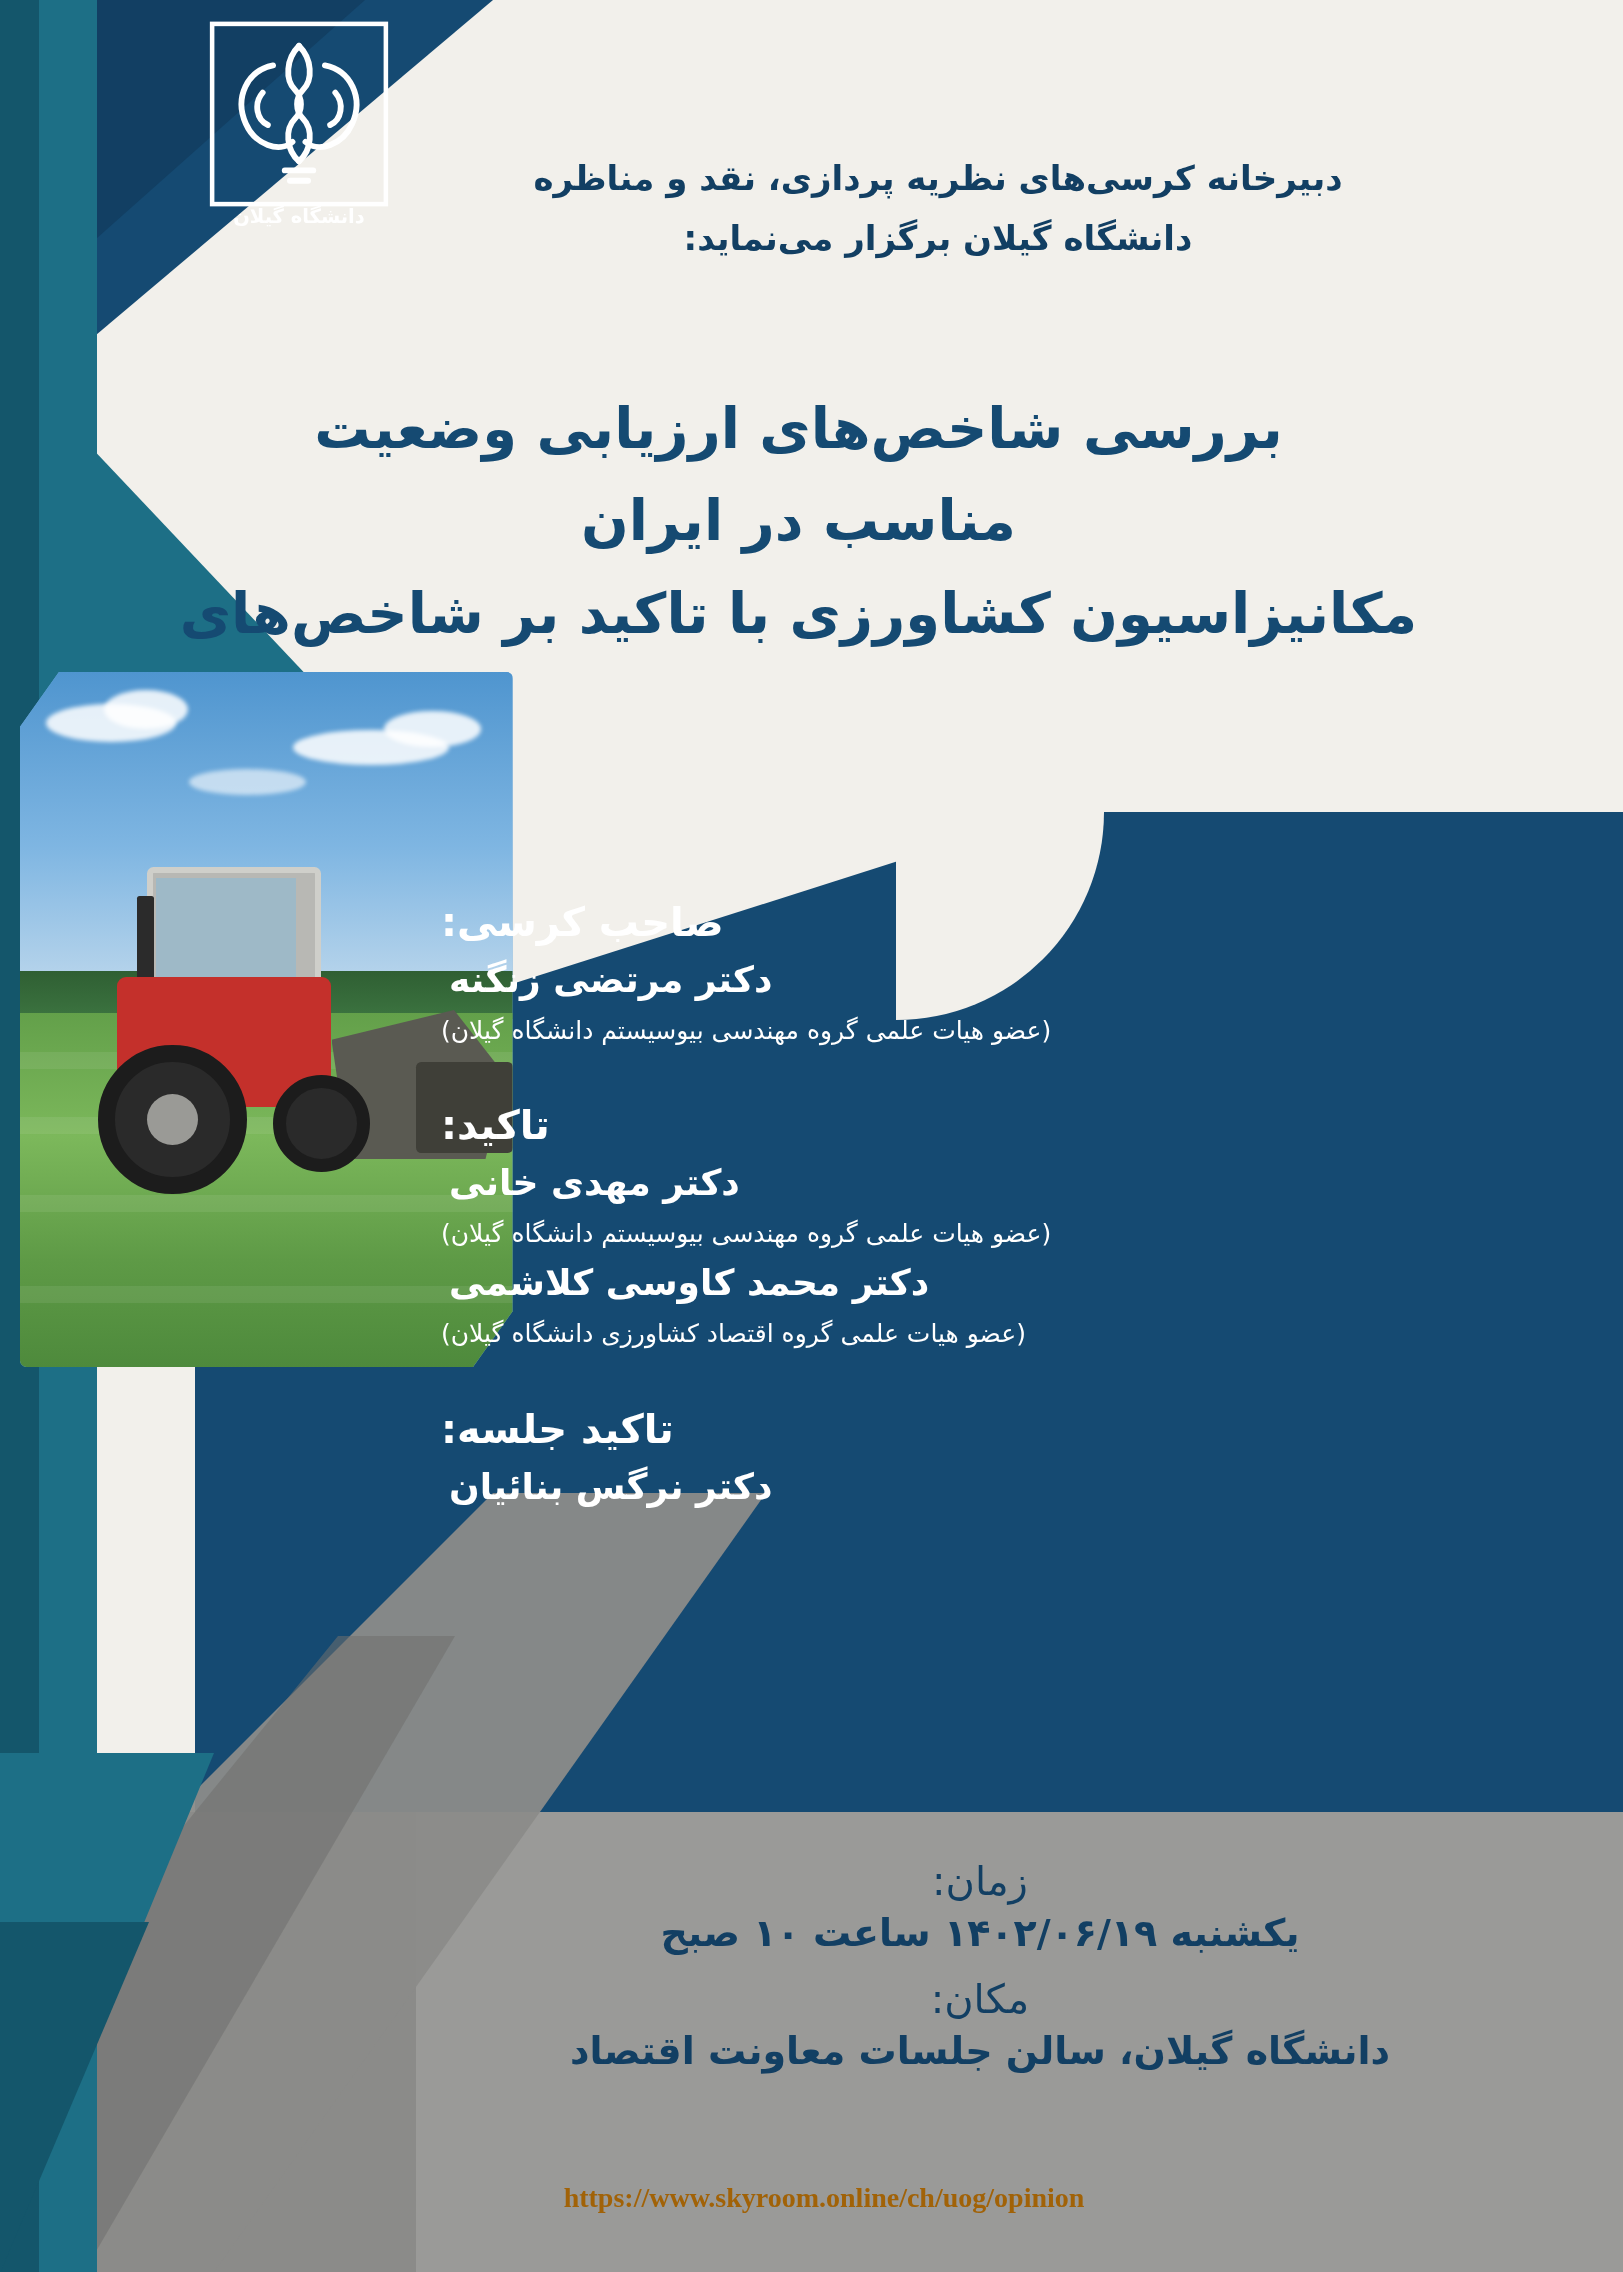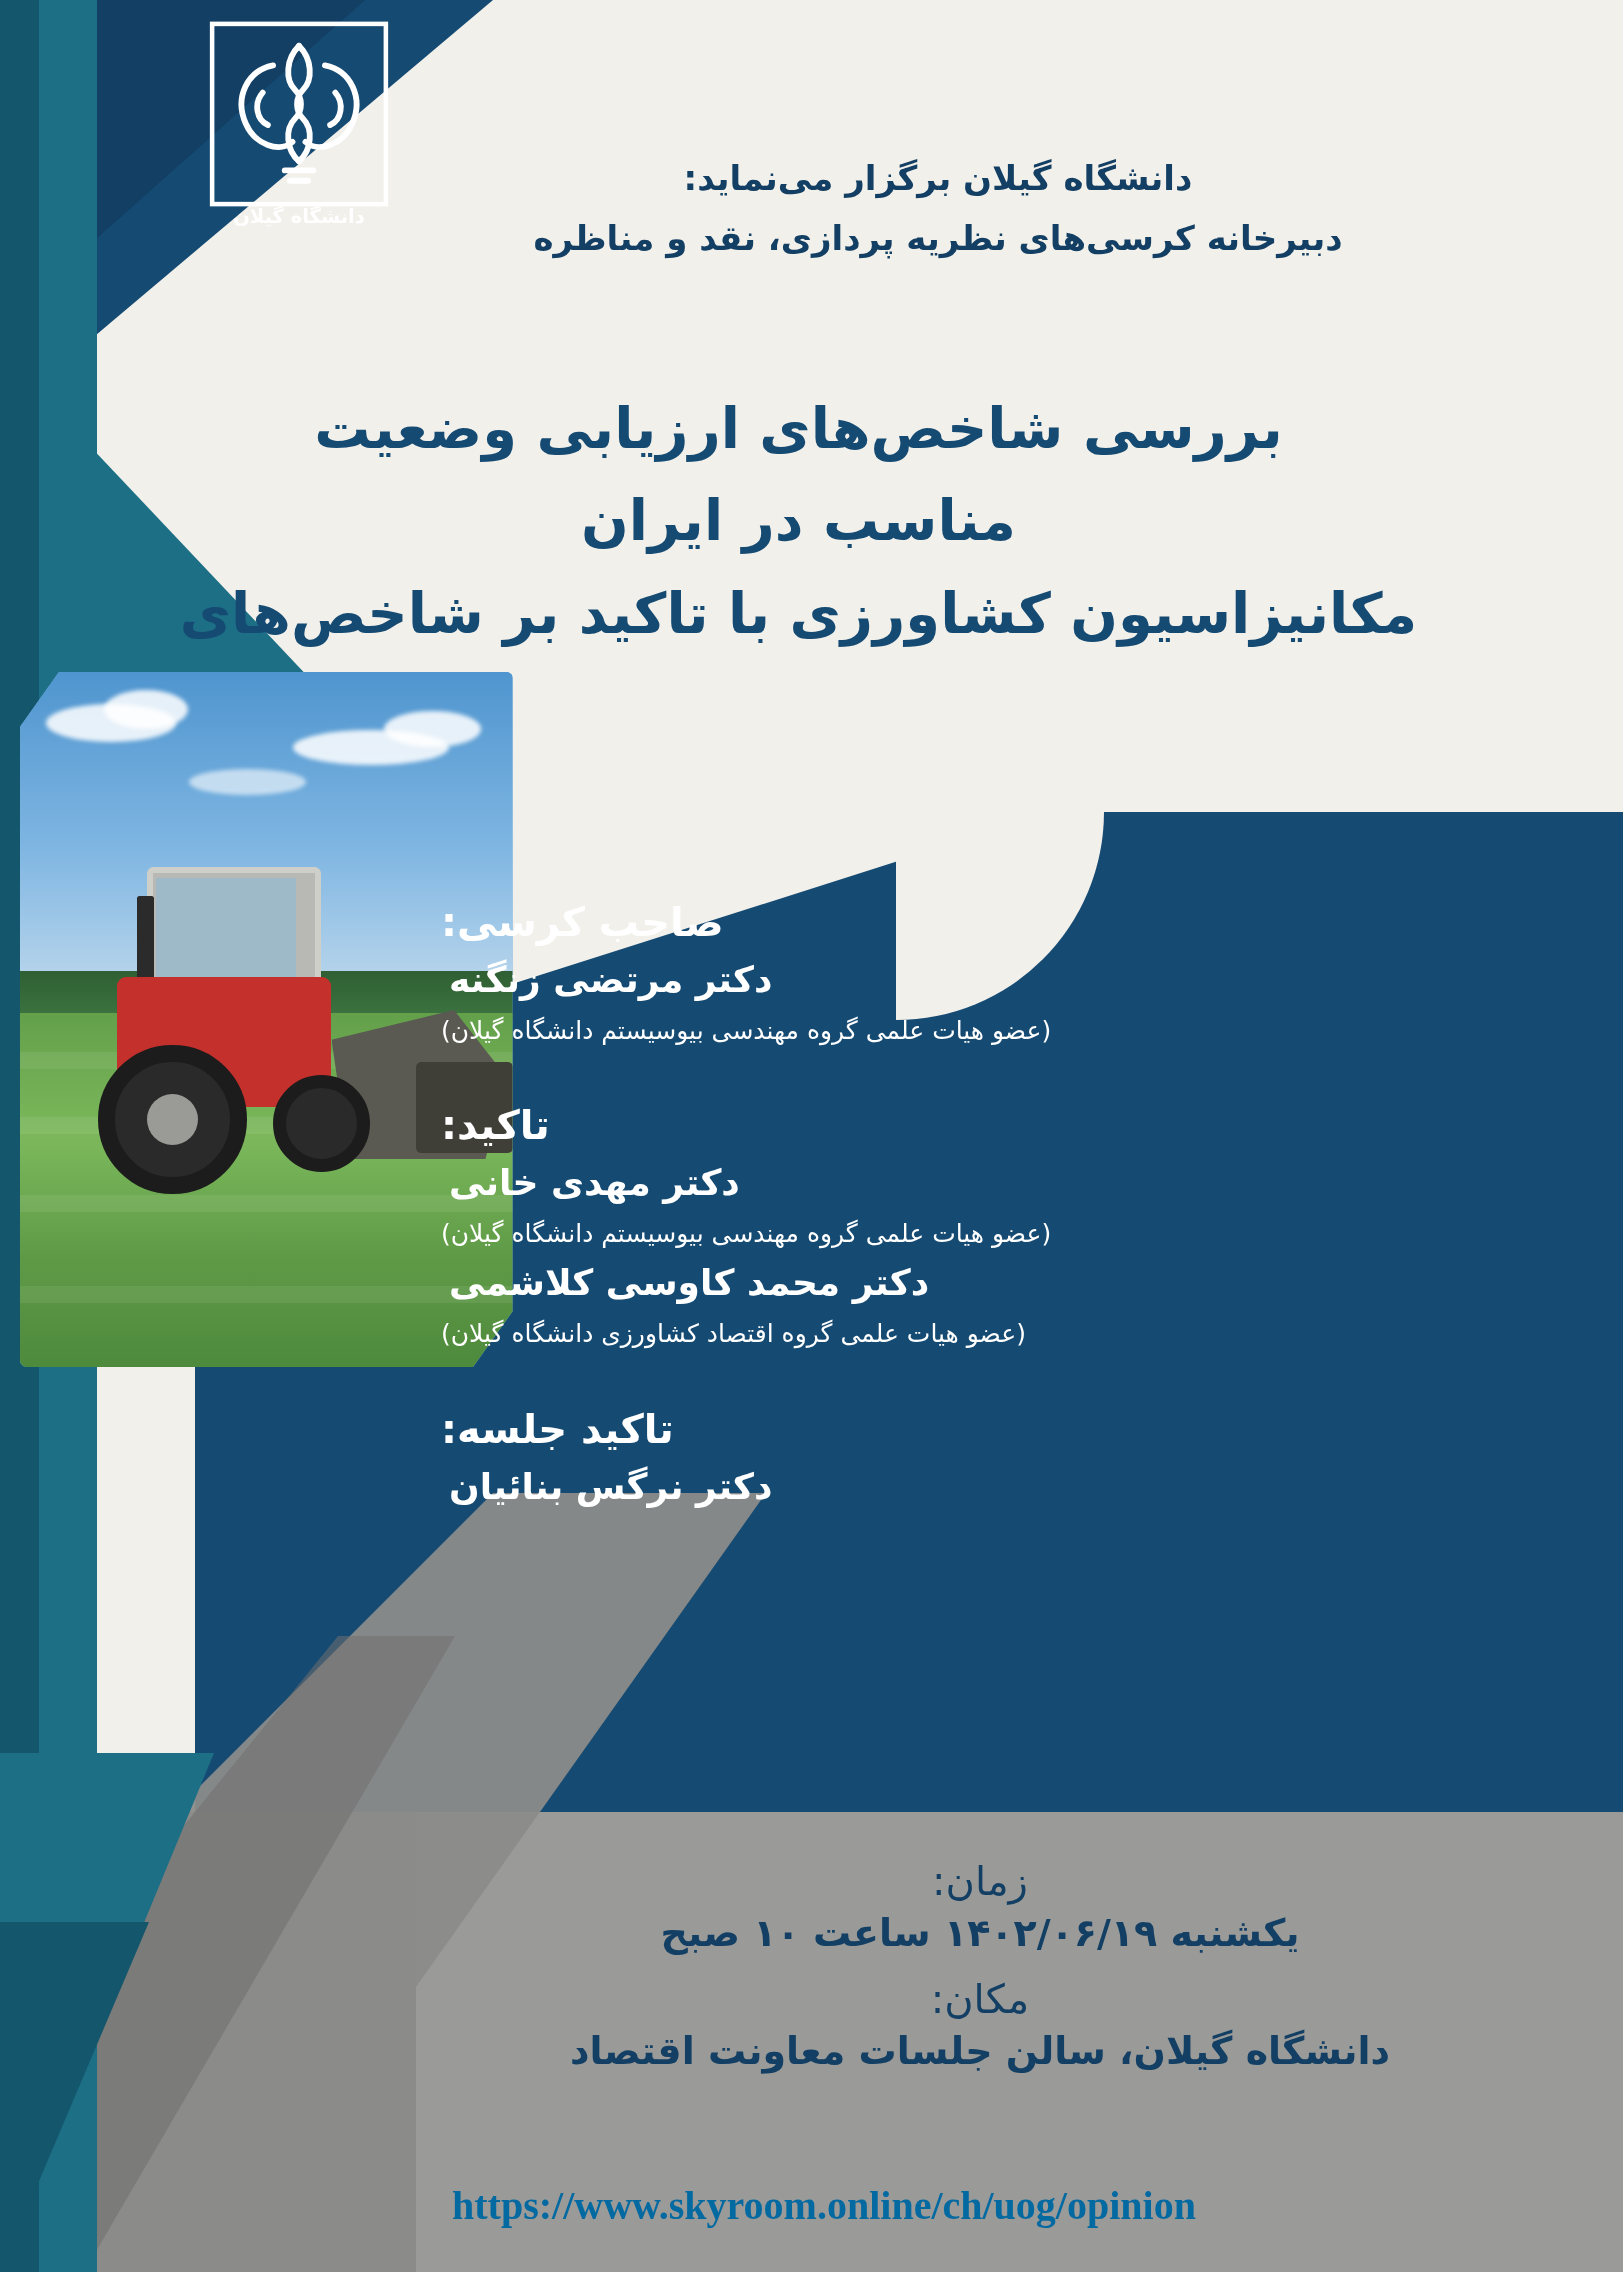--- a/index.html
+++ b/index.html
@@ -337,24 +337,24 @@
     font-weight: bold;
     line-height: 1.3;
     margin: 0 0 17px 0;
   }
   .link {
     position: absolute;
     left: 0; right: 0;
     top: 2182px;
     text-align: center;
     direction: ltr;
-    color: #0369a1;
+    color: #a16207;
     font-family: "Liberation Serif", "DejaVu Serif", serif;
     font-weight: bold;
-    font-size: 40px;
+    font-size: 28px;
     z-index: 8;
     padding-left: 25px;
   }
 </style>
 </head>
 <body>
 
 <div class="poster">
 
   <div class="bg-base"></div>
@@ -385,22 +385,22 @@
           <path d="M196 112 C210 128 206 154 188 162"></path>
           <path d="M118 232 L162 232"></path>
           <path d="M126 248 L154 248"></path>
         </g>
       </svg>
     </div>
     <div class="logo-caption">دانشگاه گیلان</div>
   </div>
 
   <div class="header-text">
+    <div>دبیرخانه کرسی‌های نظریه پردازی، نقد و مناظره</div>
     <div>دانشگاه گیلان برگزار می‌نماید:</div>
-    <div>دبیرخانه کرسی‌های نظریه پردازی، نقد و مناظره</div>
   </div>
 
   <div class="title">
     <div>بررسی شاخص‌های ارزیابی وضعیت</div>
     <div>مناسب در ایران</div>
     <div>مکانیزاسیون کشاورزی با تاکید بر شاخص‌های</div>
   </div>
 
   <div class="photo">
     <div class="sky"></div>

